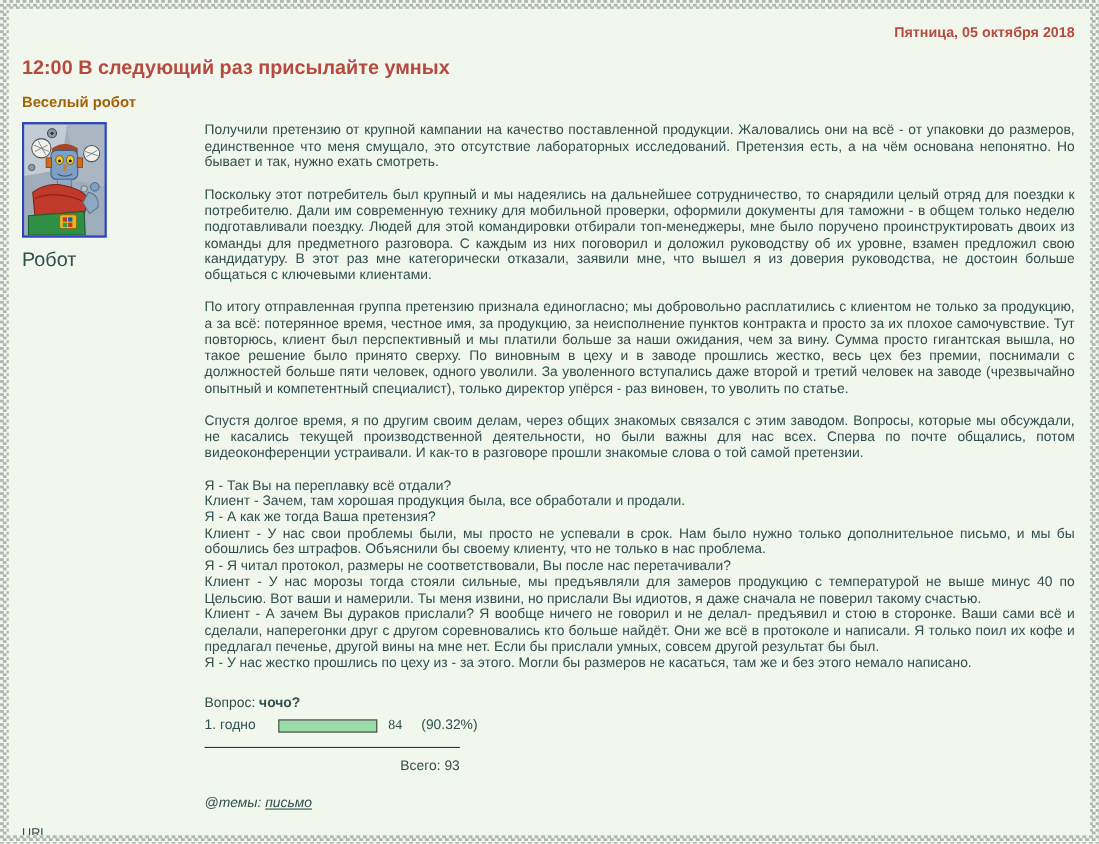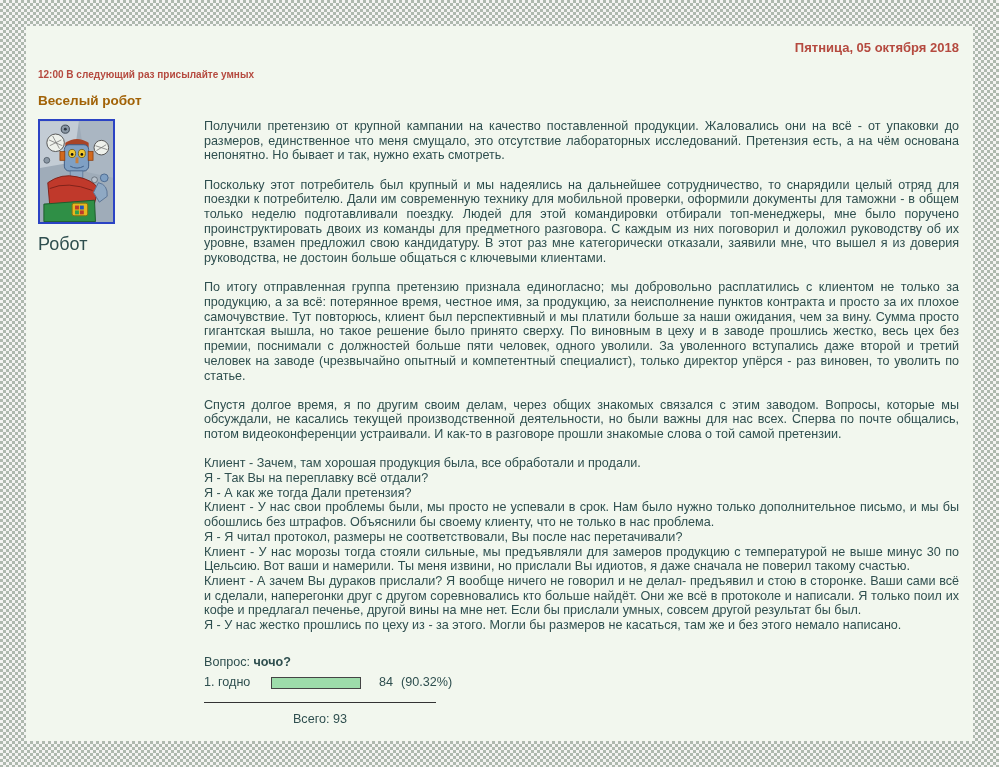--- a/index.html
+++ b/index.html
@@ -1,41 +1,41 @@
 <!DOCTYPE html>
 <html><head>
 <meta charset="utf-8">
 <style>
   * { box-sizing: border-box; margin: 0; padding: 0; }
   html, body { background: #e8e8e8; }
   body { font-family: "Liberation Sans", "DejaVu Sans", sans-serif; }
 
   .frame {
     width: 999px; height: 767px;
-    padding: 26px;
+    padding: 8px;
     background: repeating-conic-gradient(#aeb9ae 0% 25%, #f4f4f2 0% 50%) 0 0 / 6px 6px;
     margin: 0 auto;
   }
   .page {
     width: 100%; height: 100%;
     background: #f2f7ee;
     padding: 6px 14px 6px 12px;
     overflow: hidden;
     color: #2f4f4f;
   }
 
   .date-line {
     text-align: right;
     font-size: 13px; font-weight: bold;
     color: #b54a3f;
     margin-top: 8px;
   }
   .post-title {
     margin-top: 14px;
-    font-size: 10px; font-weight: bold;
+    font-size: 18px; font-weight: bold;
     color: #b54a3f;
   }
   .author {
     margin-top: 13px;
     font-size: 13.5px; font-weight: bold;
     color: #a16207;
   }
 
   .content-row { display: flex; margin-top: 11px; }
   .left-col { width: 166px; flex: 0 0 166px; }
@@ -58,24 +58,24 @@
   .text-col p { margin: 0 0 14.5px 0; }
   .dialogue div { text-align: justify; }
 
   .poll { margin-top: 22px; font-size: 12.6px; }
   .poll-question { margin-bottom: 4px; }
   .poll-question b { font-weight: bold; }
   .poll-row { display: flex; align-items: center; height: 18px; }
   .poll-opt { width: 67px; flex: 0 0 67px; }
   .poll-bar-cell { width: 100px; flex: 0 0 100px; }
   .poll-bar { height: 12px; border: 1px solid #444; display: block; }
-  .poll-votes { width: 30px; flex: 0 0 30px; text-align: center; }
+  .poll-votes { width: 30px; flex: 0 0 30px; text-align: left; font-family: Liberation Serif, serif; }
   .poll-pct { width: 70px; }
   .poll-rule { width: 232px; border-top: 1px solid #333; margin-top: 10px; }
-  .poll-total { width: 232px; text-align: center; margin-top: 9px; }
+  .poll-total { width: 232px; text-align: right; margin-top: 9px; }
 
   .tags-line { margin-top: 19px; font-style: italic; font-size: 12.6px; text-align: left; }
   .tags-line a { color: #2f4f4f; text-decoration: underline; cursor: pointer; }
 
   .url-line { margin-top: 15px; font-size: 11.5px; }
   .url-line a { color: #2f4f4f; text-decoration: none; cursor: pointer; }
 </style>
 </head>
 <body>
 
@@ -133,26 +133,26 @@
         <div class="avatar-caption">Робот</div>
       </div>
 
       <div class="text-col">
         <p>Получили претензию от крупной кампании на качество поставленной продукции. Жаловались они на всё - от упаковки до размеров, единственное что меня смущало, это отсутствие лабораторных исследований. Претензия есть, а на чём основана непонятно. Но бывает и так, нужно ехать смотреть.</p>
         <p>Поскольку этот потребитель был крупный и мы надеялись на дальнейшее сотрудничество, то снарядили целый отряд для поездки к потребителю. Дали им современную технику для мобильной проверки, оформили документы для таможни - в общем только неделю подготавливали поездку. Людей для этой командировки отбирали топ-менеджеры, мне было поручено проинструктировать двоих из команды для предметного разговора. С каждым из них поговорил и доложил руководству об их уровне, взамен предложил свою кандидатуру. В этот раз мне категорически отказали, заявили мне, что вышел я из доверия руководства, не достоин больше общаться с ключевыми клиентами.</p>
         <p>По итогу отправленная группа претензию признала единогласно; мы добровольно расплатились с клиентом не только за продукцию, а за всё: потерянное время, честное имя, за продукцию, за неисполнение пунктов контракта и просто за их плохое самочувствие. Тут повторюсь, клиент был перспективный и мы платили больше за наши ожидания, чем за вину. Сумма просто гигантская вышла, но такое решение было принято сверху. По виновным в цеху и в заводе прошлись жестко, весь цех без премии, поснимали с должностей больше пяти человек, одного уволили. За уволенного вступались даже второй и третий человек на заводе (чрезвычайно опытный и компетентный специалист), только директор упёрся - раз виновен, то уволить по статье.</p>
         <p>Спустя долгое время, я по другим своим делам, через общих знакомых связался с этим заводом. Вопросы, которые мы обсуждали, не касались текущей производственной деятельности, но были важны для нас всех. Сперва по почте общались, потом видеоконференции устраивали. И как-то в разговоре прошли знакомые слова о той самой претензии.</p>
 
         <div class="dialogue">
+          <div>Я - Так Вы на переплавку всё отдали?</div>
           <div>Клиент - Зачем, там хорошая продукция была, все обработали и продали.</div>
-          <div>Я - Так Вы на переплавку всё отдали?</div>
-          <div>Я - А как же тогда Дали претензия?</div>
+          <div>Я - А как же тогда Ваша претензия?</div>
           <div>Клиент - У нас свои проблемы были, мы просто не успевали в срок. Нам было нужно только дополнительное письмо, и мы бы обошлись без штрафов. Объяснили бы своему клиенту, что не только в нас проблема.</div>
           <div>Я - Я читал протокол, размеры не соответствовали, Вы после нас перетачивали?</div>
-          <div>Клиент - У нас морозы тогда стояли сильные, мы предъявляли для замеров продукцию с температурой не выше минус 30 по Цельсию. Вот ваши и намерили. Ты меня извини, но прислали Вы идиотов, я даже сначала не поверил такому счастью.</div>
+          <div>Клиент - У нас морозы тогда стояли сильные, мы предъявляли для замеров продукцию с температурой не выше минус 40 по Цельсию. Вот ваши и намерили. Ты меня извини, но прислали Вы идиотов, я даже сначала не поверил такому счастью.</div>
           <div>Клиент - А зачем Вы дураков прислали? Я вообще ничего не говорил и не делал- предъявил и стою в сторонке. Ваши сами всё и сделали, наперегонки друг с другом соревновались кто больше найдёт. Они же всё в протоколе и написали. Я только поил их кофе и предлагал печенье, другой вины на мне нет. Если бы прислали умных, совсем другой результат бы был.</div>
           <div>Я - У нас жестко прошлись по цеху из - за этого. Могли бы размеров не касаться, там же и без этого немало написано.</div>
         </div>
 
         <div class="poll">
           <div class="poll-question">
             <span>Вопрос:</span>
             <b>чочо?</b>
           </div>
 
@@ -168,21 +168,21 @@
 
           <div class="poll-rule"></div>
           <div class="poll-total">
             <span>Всего:</span>
             <span>93</span>
           </div>
         </div>
 
         <div class="tags-line">
           <span>@темы:</span>
-          <a>поручено</a>
+          <a>письмо</a>
         </div>
       </div>
     </div>
 
     <div class="url-line">
       <a>URL</a>
     </div>
 
   </div>
 </div>

